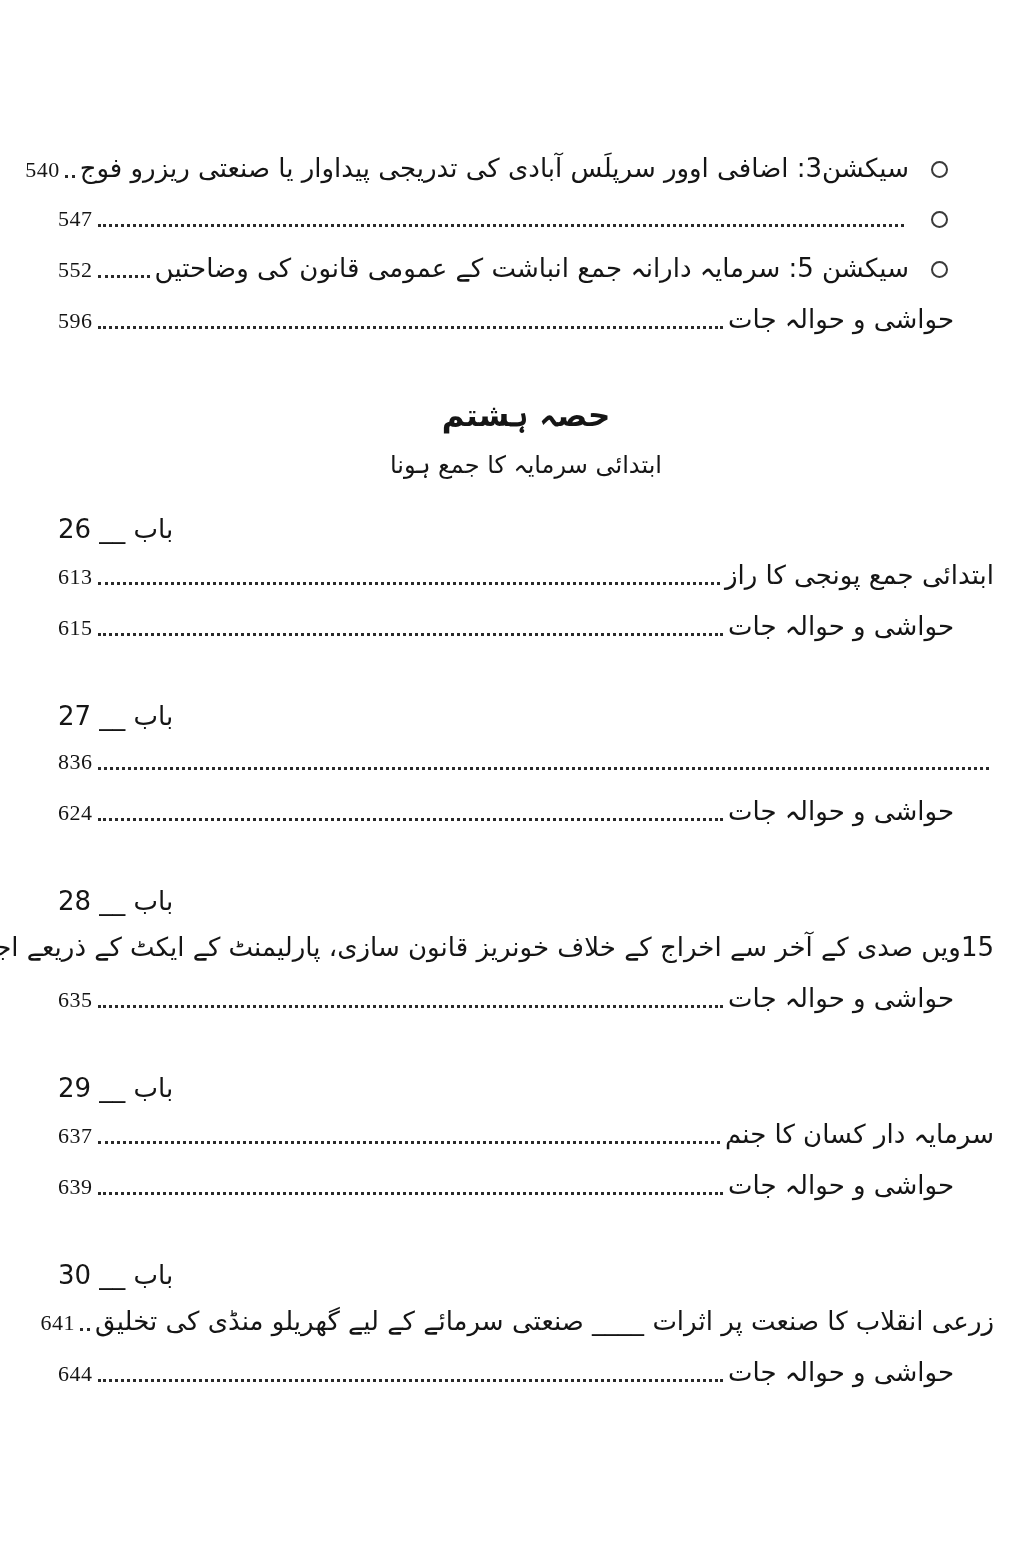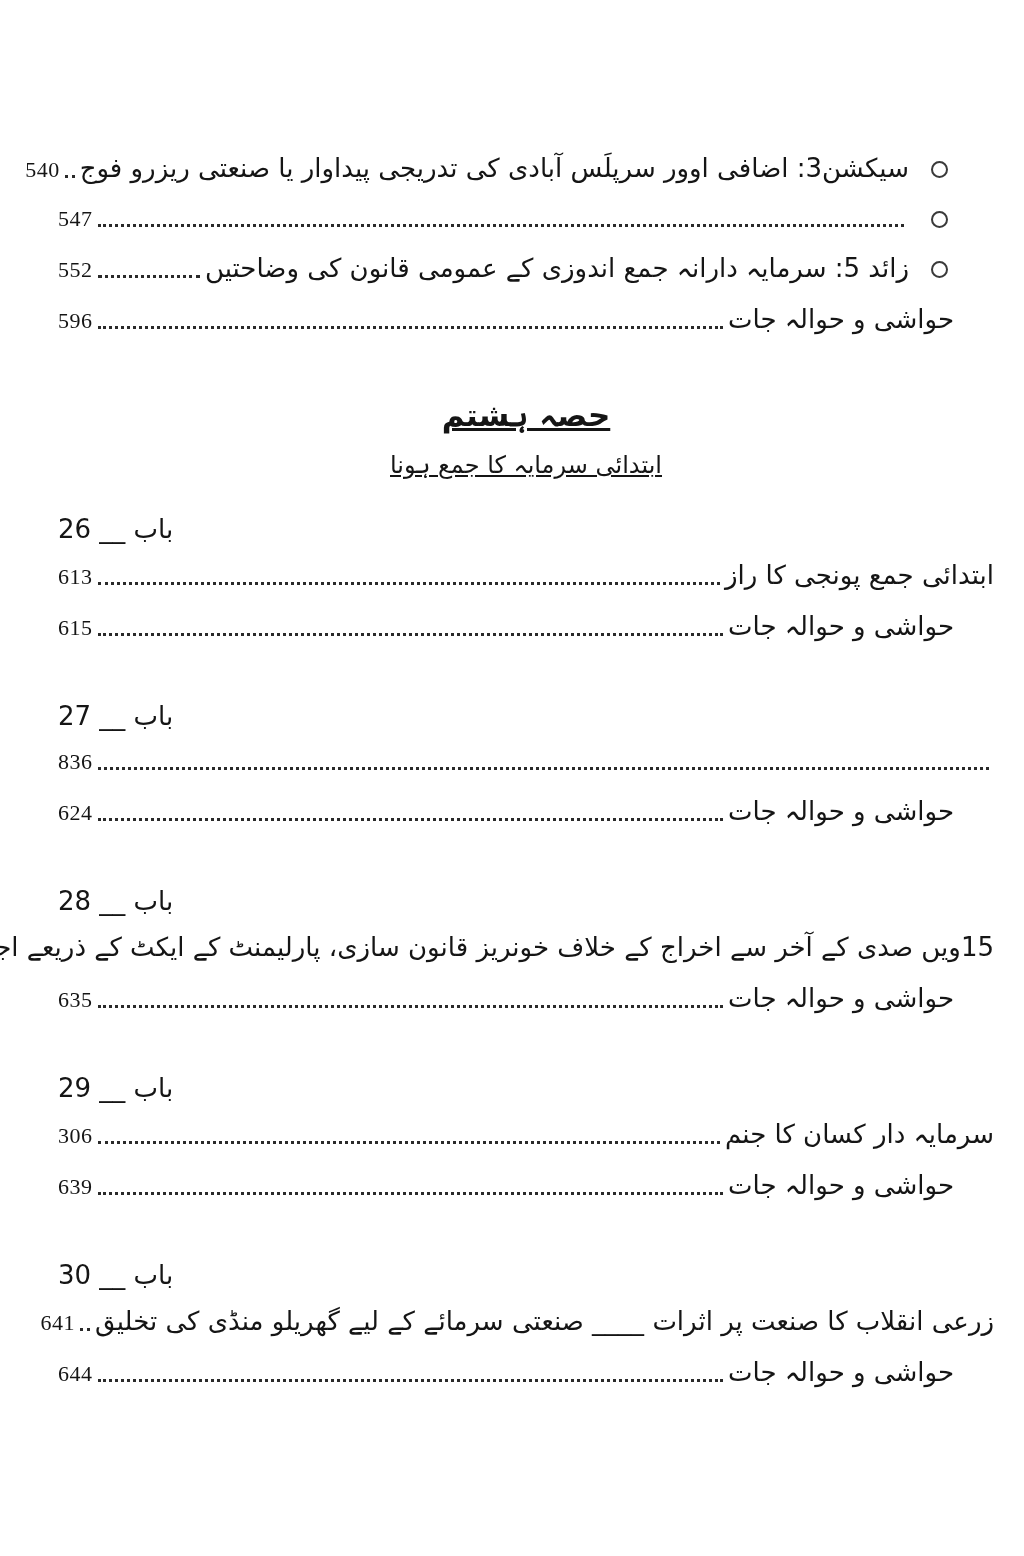--- a/index.html
+++ b/index.html
@@ -59,21 +59,20 @@
     align-self: center;
     margin-left: 22px;
     background: transparent;
   }
   .section-row { padding-right: 46px; }
   .fn-row     { padding-right: 40px; }
   
   .part-block {
     margin-top: 54px;
     text-align: center;
-    text-decoration: underline;
   }
   .part-title {
     font-size: 31px;
     font-weight: bold;
     line-height: 44px;
   }
   .part-subtitle {
     font-size: 24px;
     line-height: 40px;
     margin-top: 8px;
@@ -101,21 +100,21 @@
     <span class="leader"></span>
     <span class="pagenum">540</span>
   </div>
   <div class="toc-row section-row">
     <span class="bullet"></span>
     <span class="leader"></span>
     <span class="pagenum">547</span>
   </div>
   <div class="toc-row section-row">
     <span class="bullet"></span>
-    <span class="title urdu">زائد 5: سرمایہ دارانہ جمع اندوزی کے عمومی قانون کی وضاحتیں</span>
+    <span class="title urdu">سیکشن 5: سرمایہ دارانہ جمع انباشت کے عمومی قانون کی وضاحتیں</span>
     <span class="leader"></span>
     <span class="pagenum">552</span>
   </div>
 
   <div class="toc-row fn-row">
     <span class="title urdu">حواشی و حوالہ جات</span>
     <span class="leader"></span>
     <span class="pagenum">596</span>
   </div>
 
@@ -163,21 +162,21 @@
       <span class="leader"></span>
       <span class="pagenum">635</span>
     </div>
   </div>
 
   <div class="chapter-block">
     <div class="chapter-label urdu">باب __ 29</div>
     <div class="toc-row">
       <span class="title urdu">سرمایہ دار کسان کا جنم</span>
       <span class="leader"></span>
-      <span class="pagenum">306</span>
+      <span class="pagenum">637</span>
     </div>
     <div class="toc-row fn-row">
       <span class="title urdu">حواشی و حوالہ جات</span>
       <span class="leader"></span>
       <span class="pagenum">639</span>
     </div>
   </div>
 
   <div class="chapter-block">
     <div class="chapter-label urdu">باب __ 30</div>

